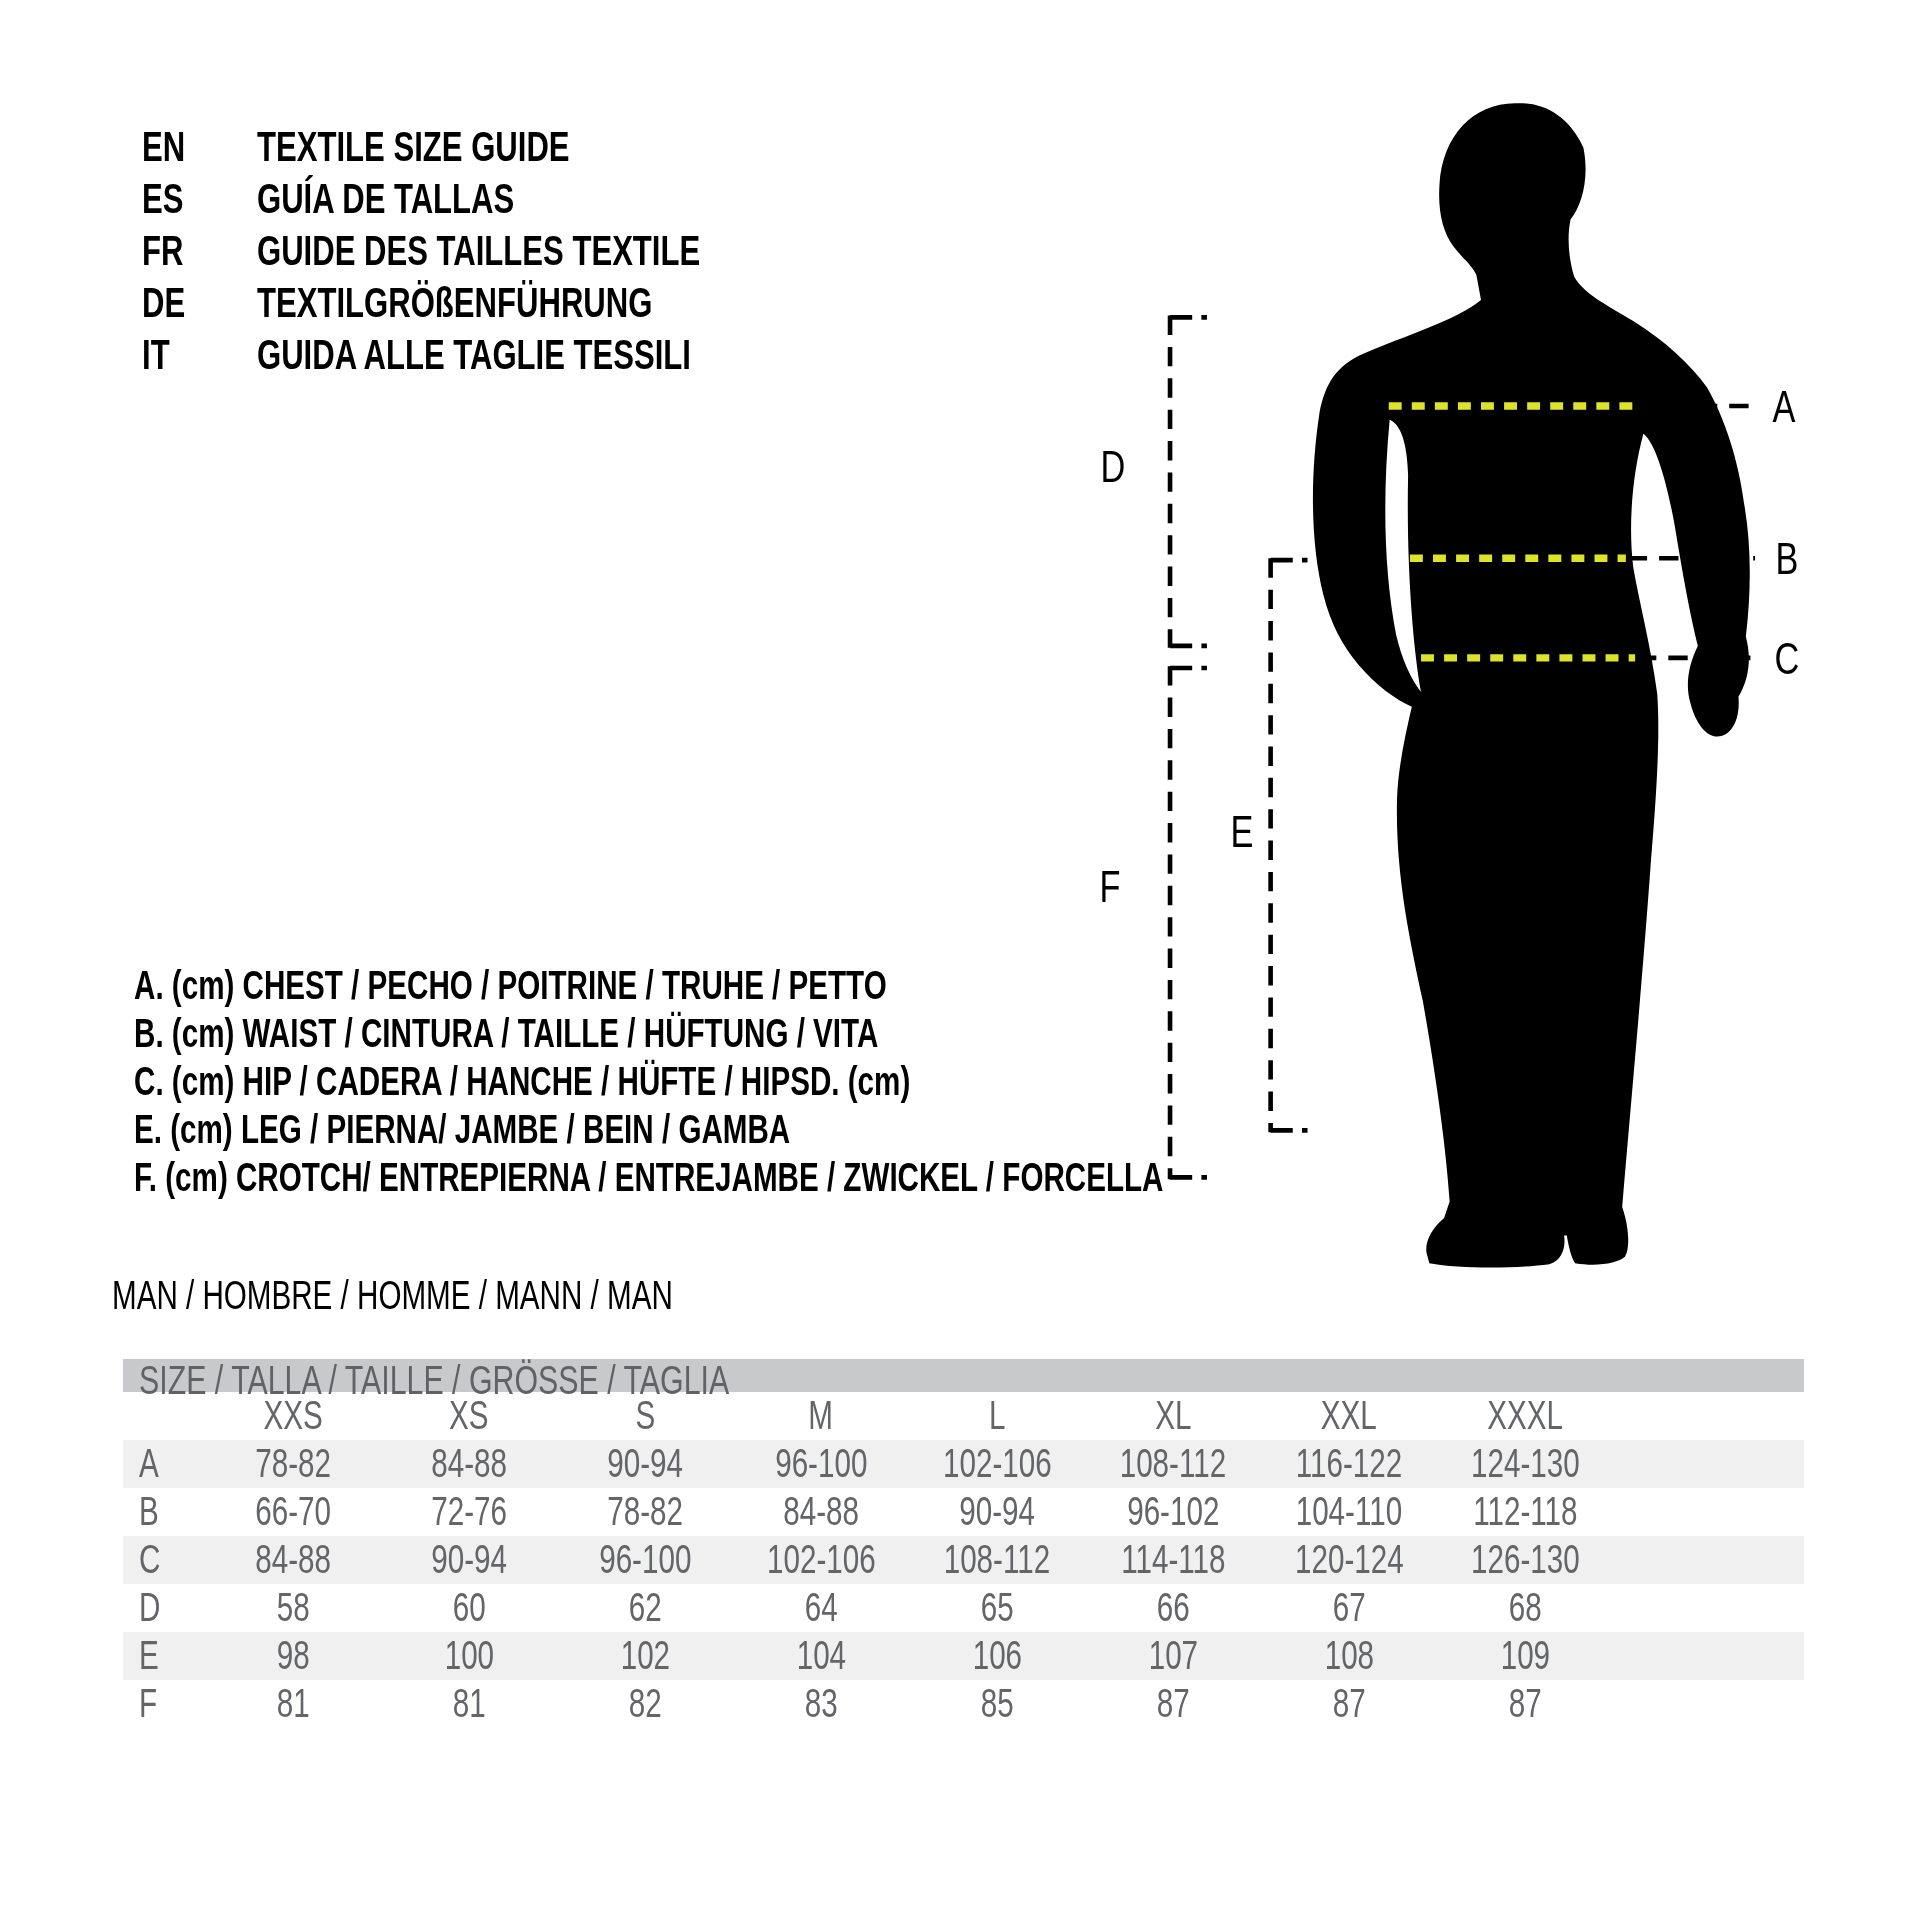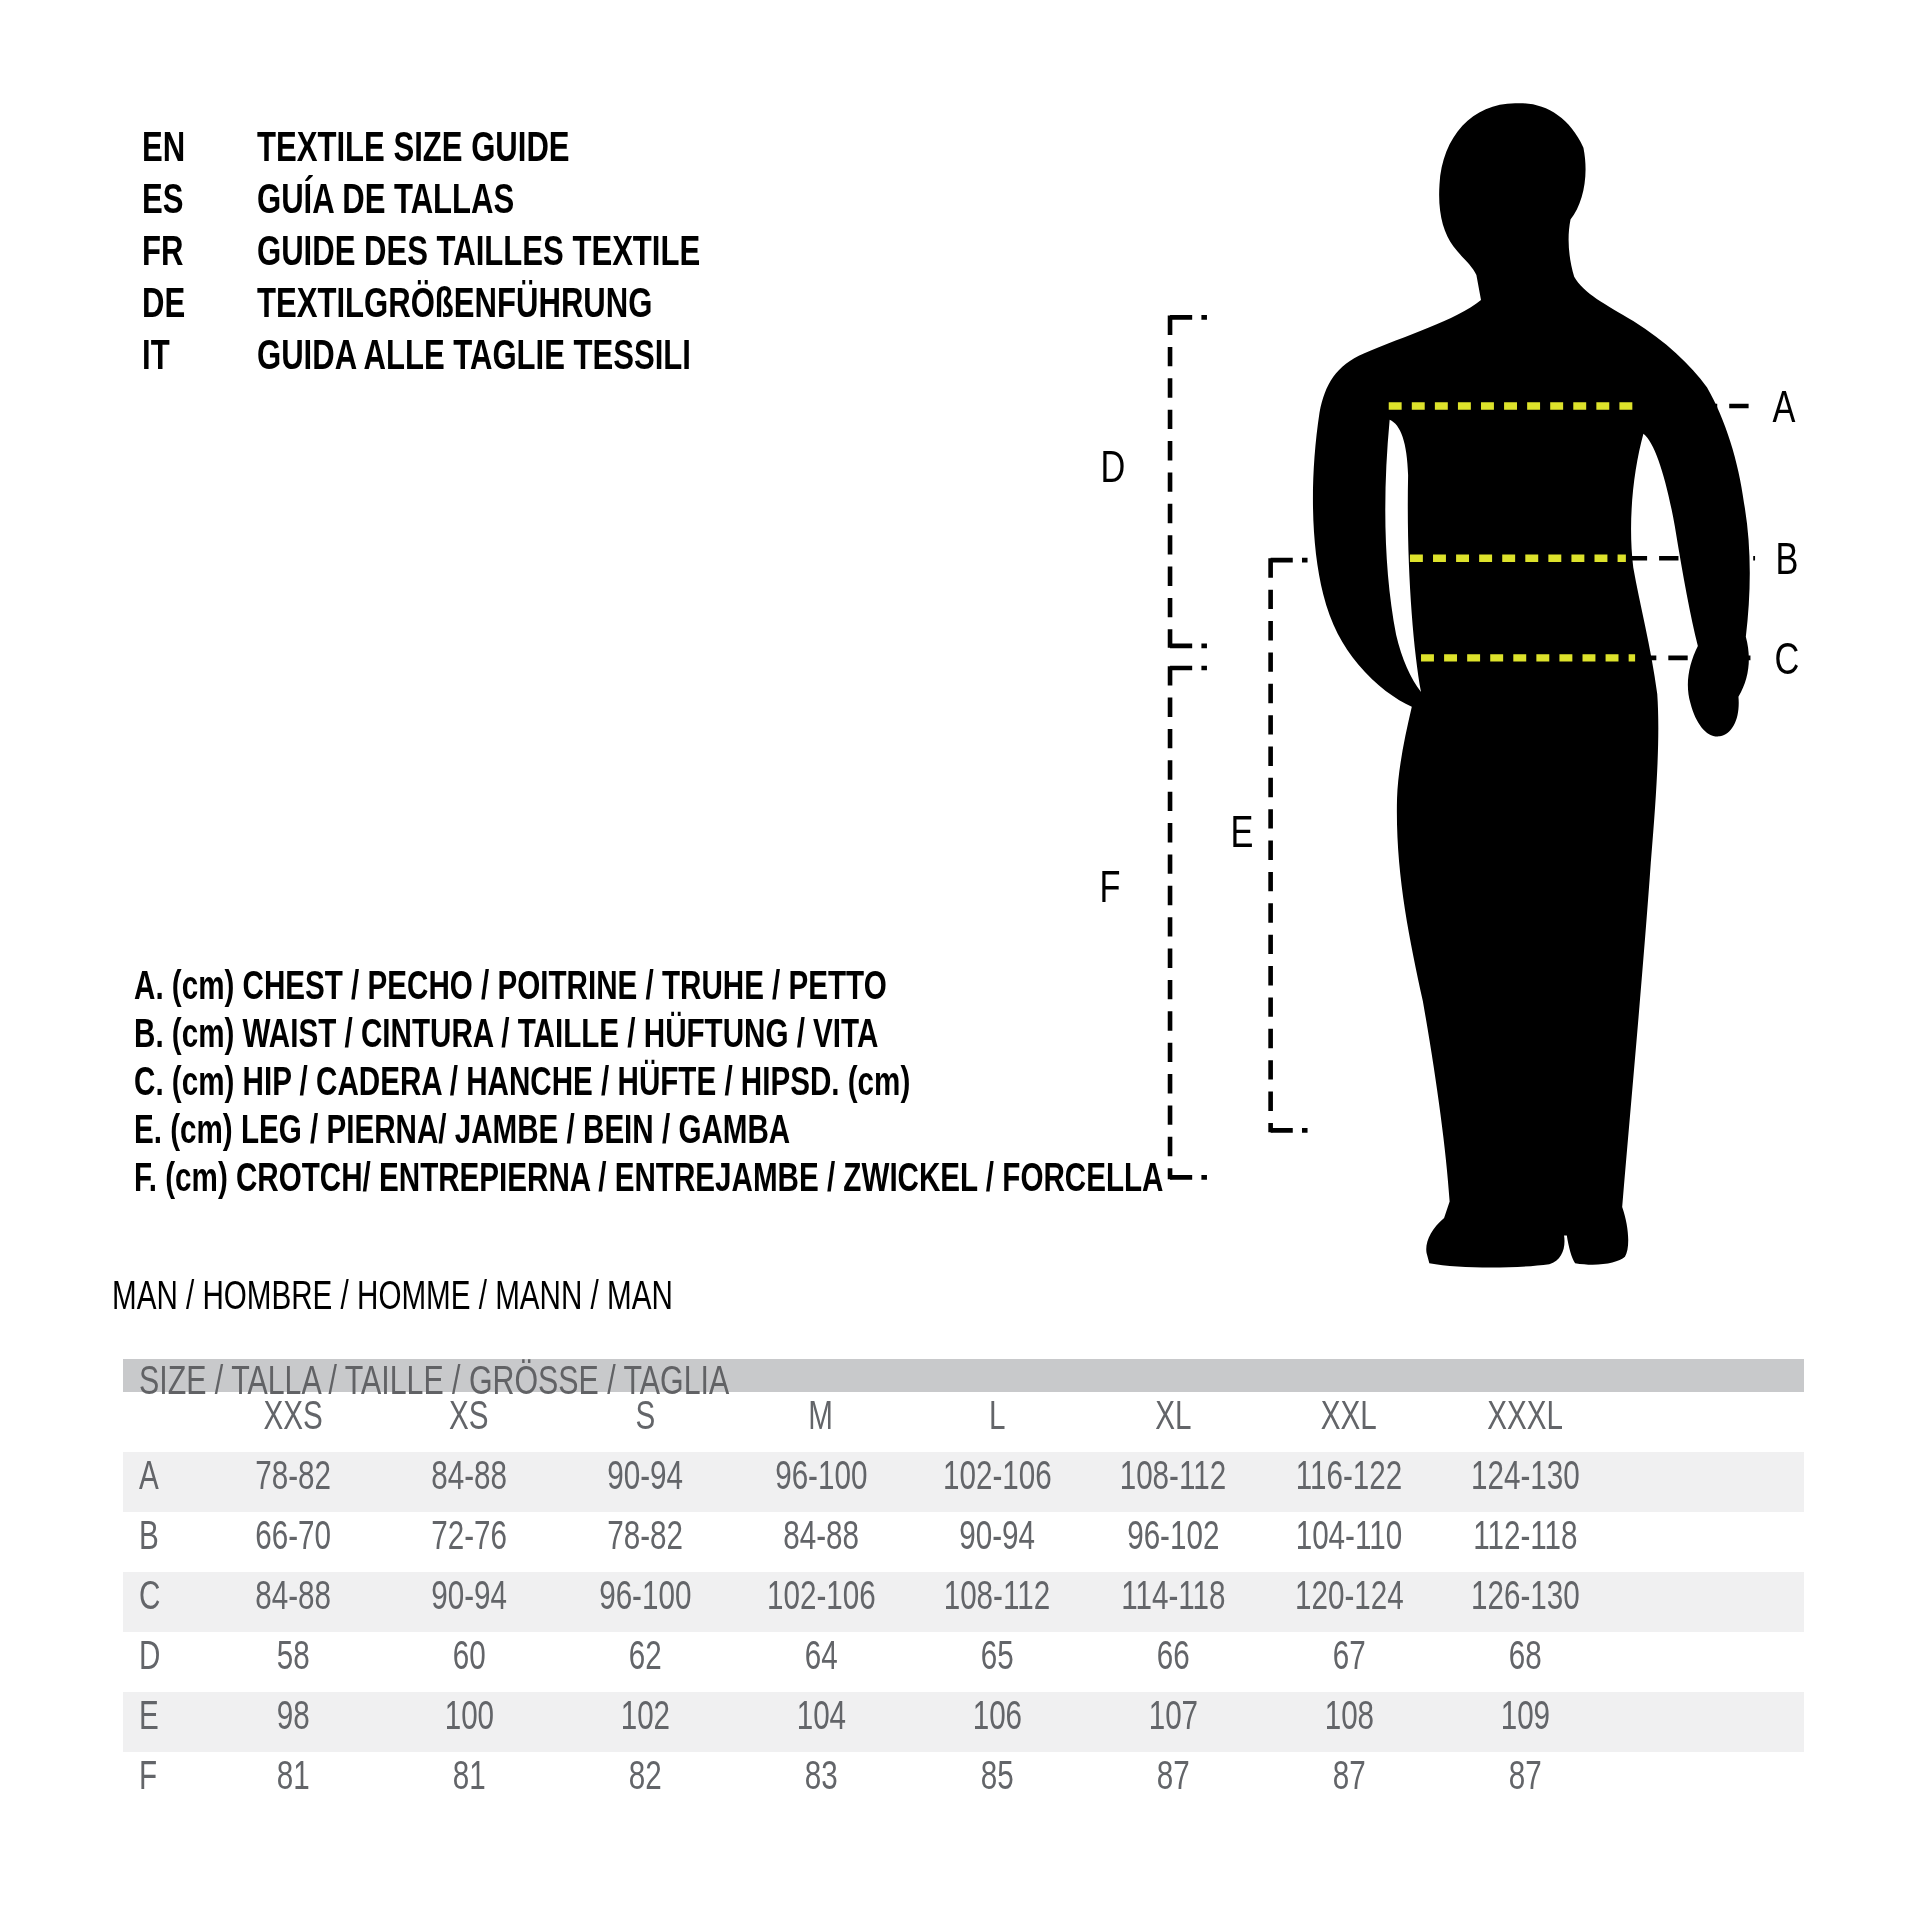--- a/index.html
+++ b/index.html
@@ -23,21 +23,21 @@
   #category-label{position:absolute;left:112px;top:1275px;font-size:40px;font-weight:400;line-height:41px;}
 
   
   #figure-svg{position:absolute;left:0;top:0;}
   .fig-letter{position:absolute;font-size:44px;font-weight:400;color:#000;transform:translate(-50%,-50%);}
   .fig-letter>span{display:inline-block;transform:scaleX(0.78);transform-origin:50% 50%;}
 
   
   #size-table{position:absolute;left:123px;top:1359px;width:1681px;font-weight:400;}
   #table-header{height:33px;line-height:43px;background:#c8c9cb;color:#616265;font-size:41px;padding-left:15.7px;box-sizing:border-box;}
-  .t-row{display:flex;height:60px;line-height:46px;font-size:40px;color:#636569;}
+  .t-row{display:flex;height:48px;line-height:46px;font-size:40px;color:#636569;}
   .t-row.stripe{background:#f0f0f1;}
   .t-label{width:82px;box-sizing:border-box;padding-left:15.7px;text-align:left;}
   .t-cell{width:176px;text-align:center;}
 </style>
 </head>
 <body>
 
 <div id="lang-block">
     <div class="lang-row"><span class="lang-code"><span class="cn">EN</span></span><span class="lang-title"><span class="cn">TEXTILE SIZE GUIDE</span></span></div>
     <div class="lang-row"><span class="lang-code"><span class="cn">ES</span></span><span class="lang-title"><span class="cn">GUÍA DE TALLAS</span></span></div>

